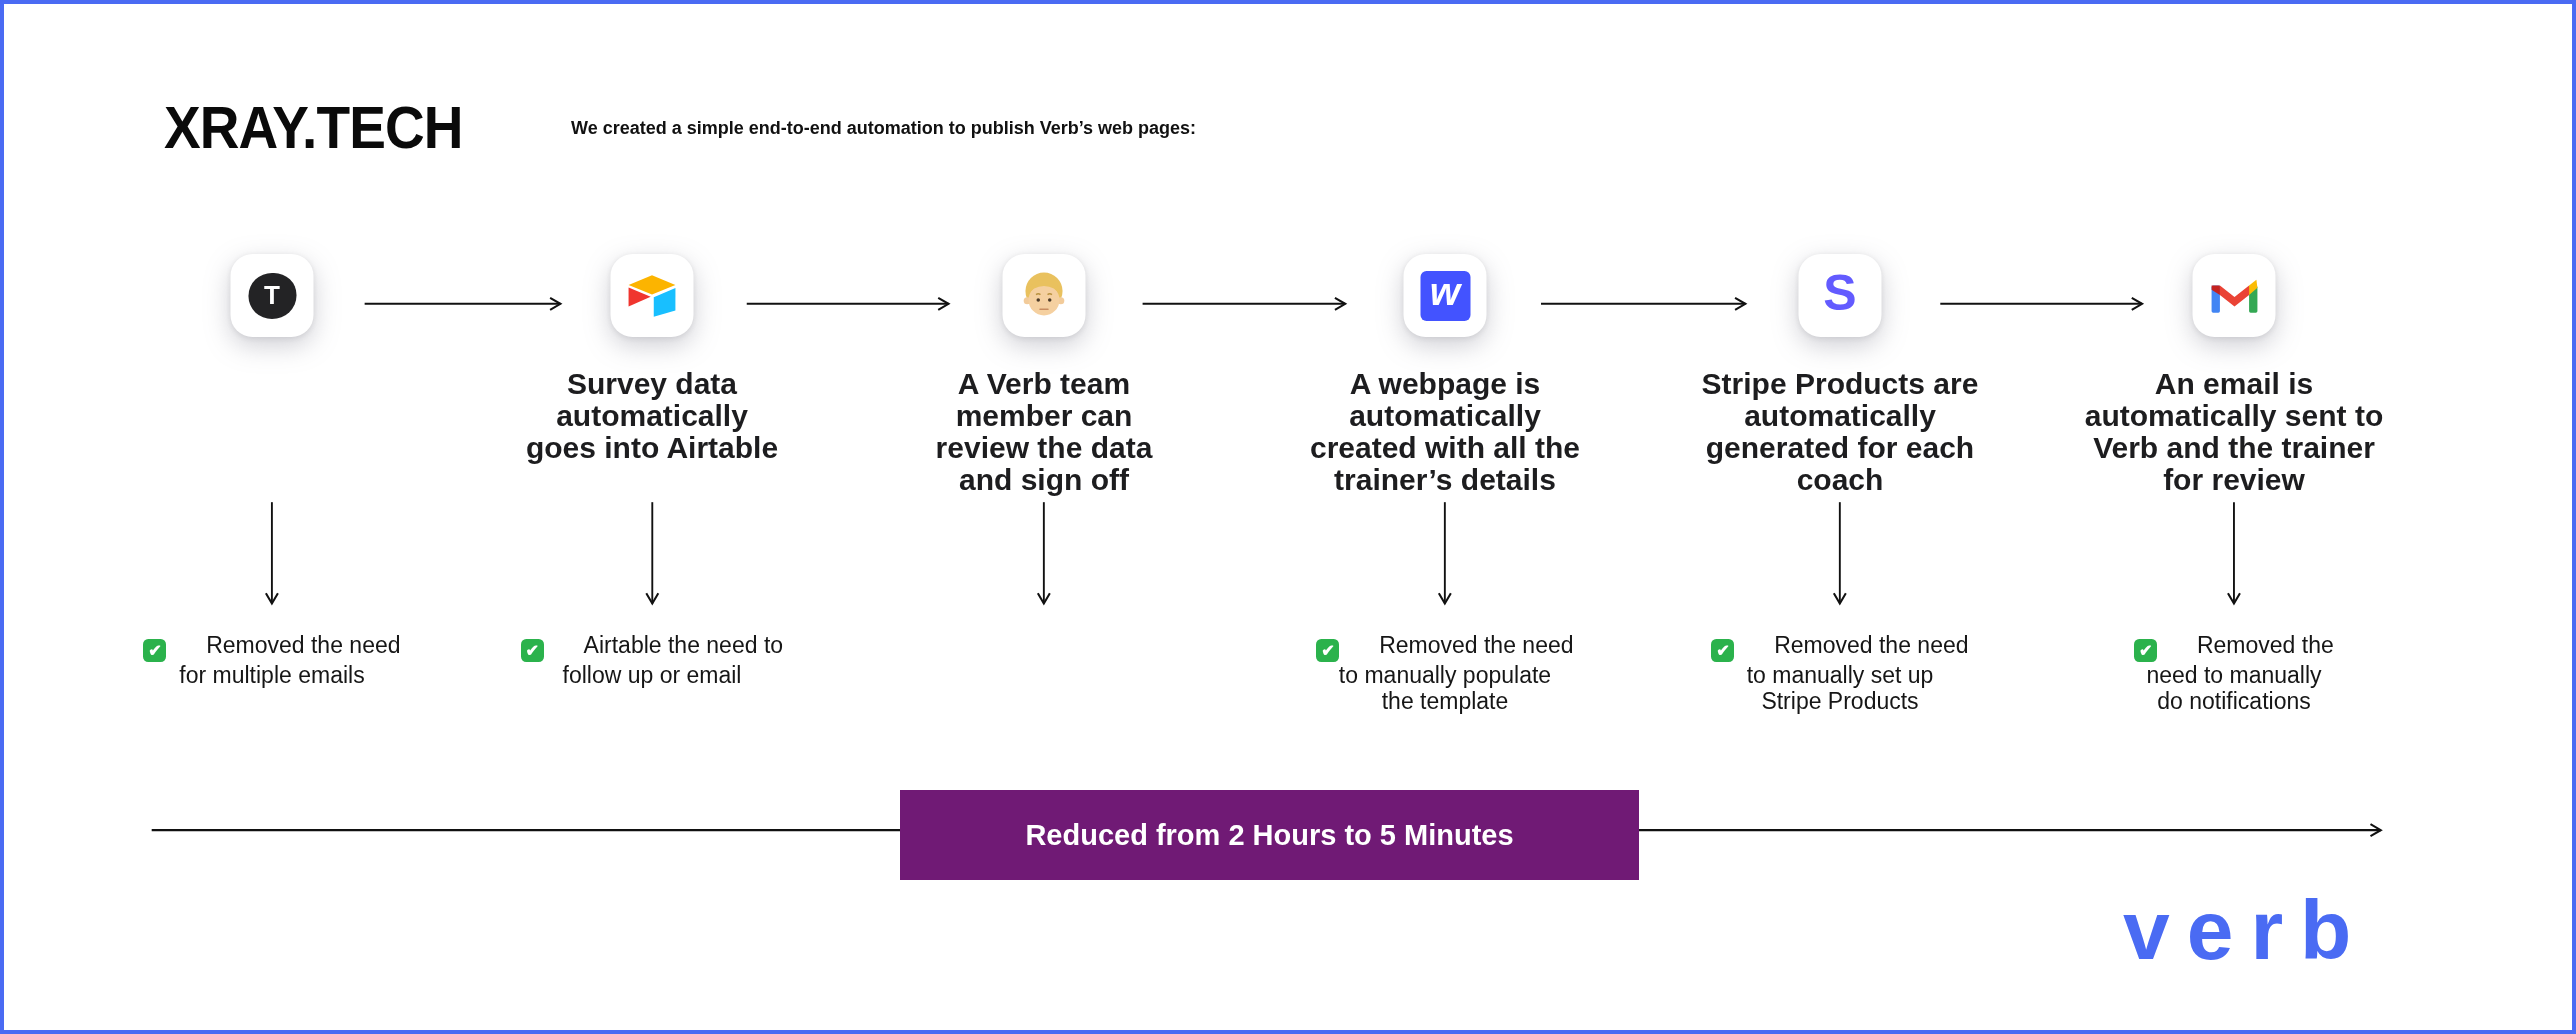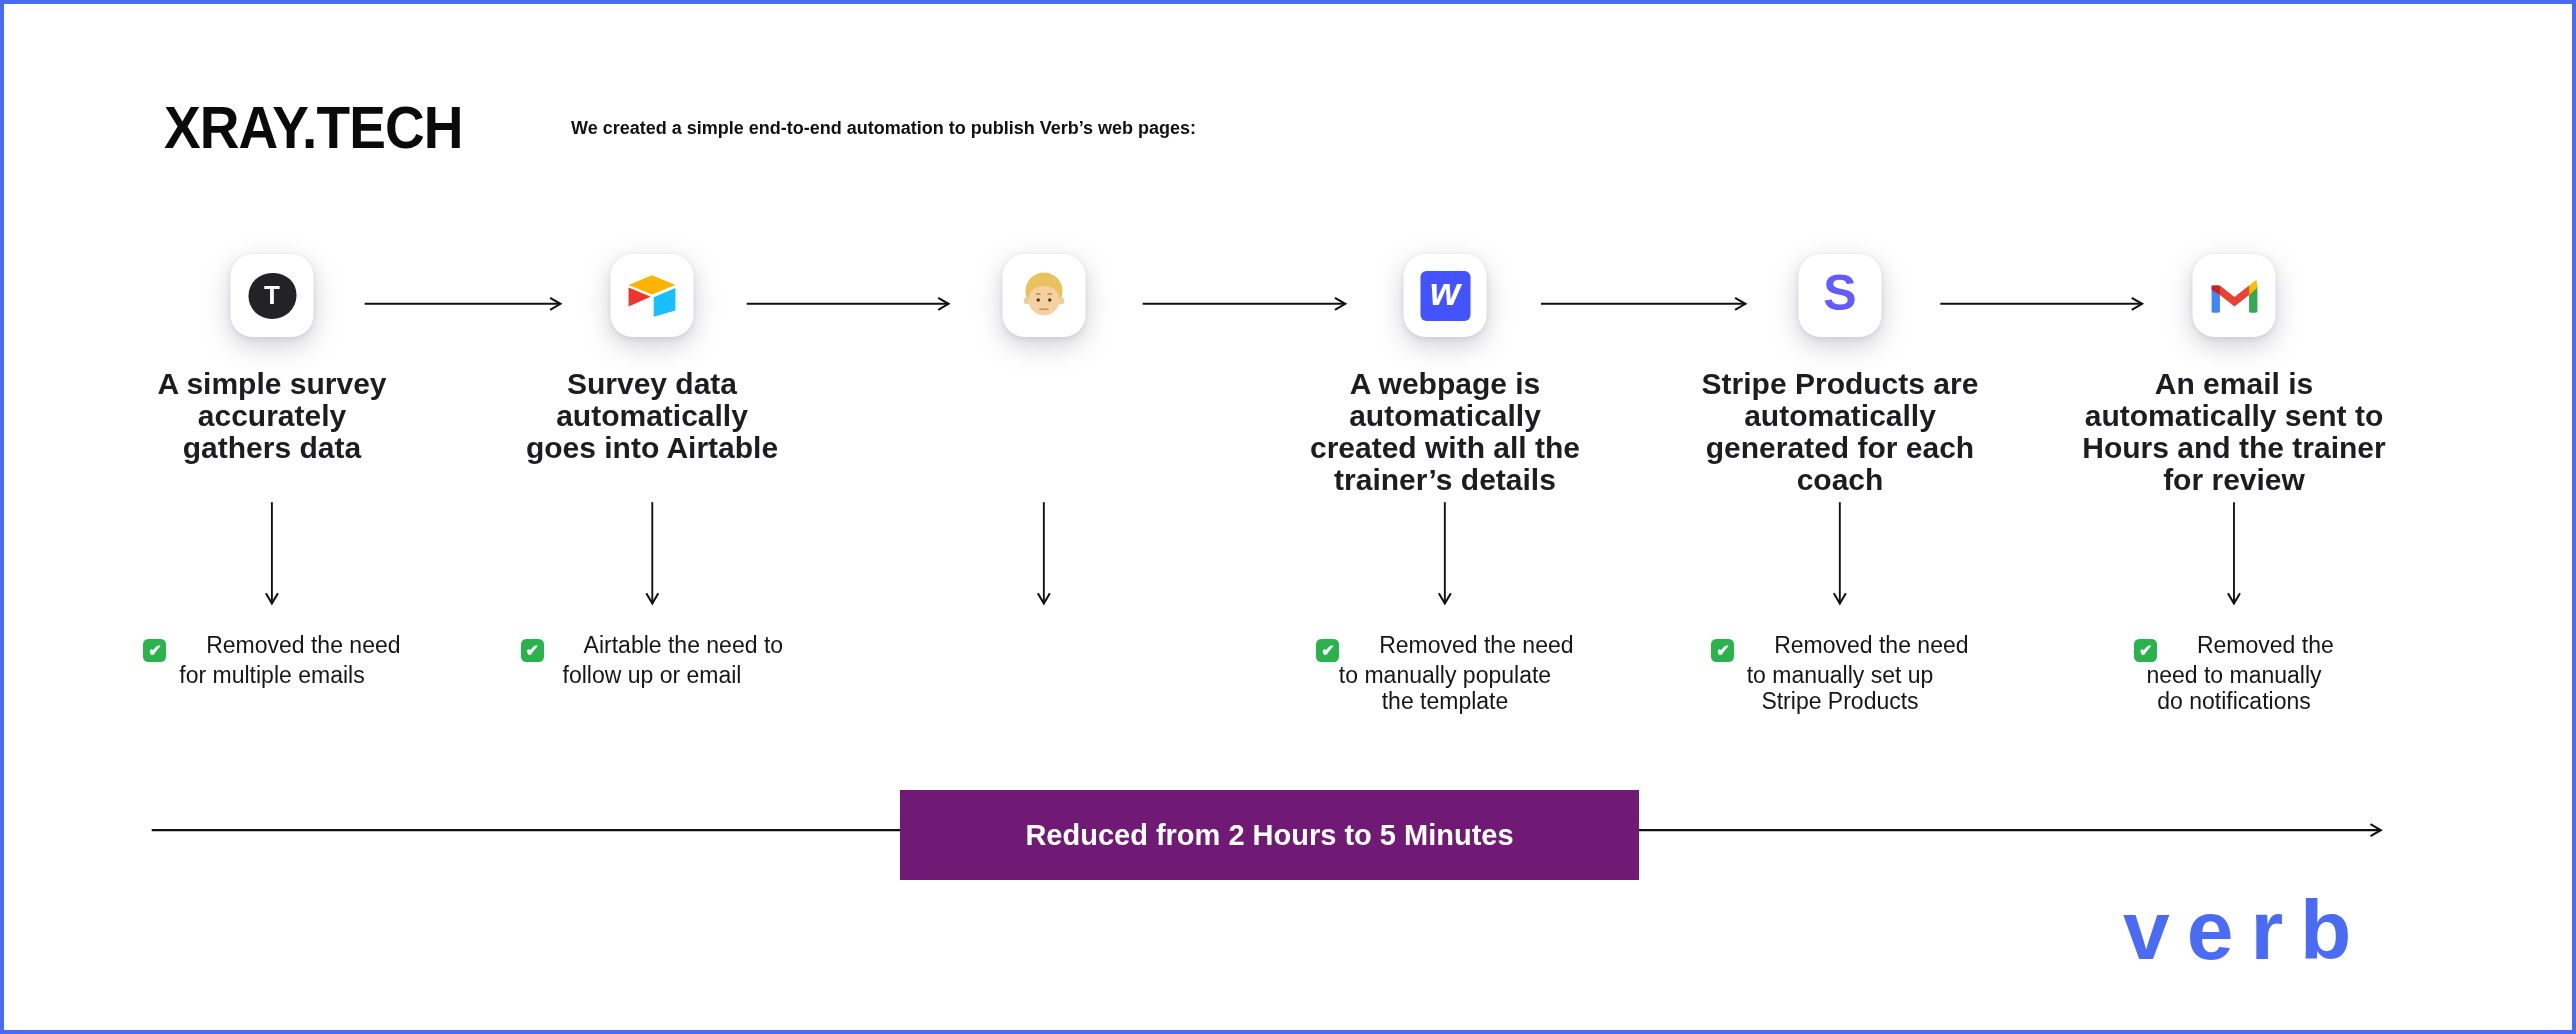--- a/index.html
+++ b/index.html
@@ -96,23 +96,20 @@
 
   <div class="logo">XRAY.TECH</div>
   <div class="headline">We created a simple end-to-end automation to publish Verb’s web pages:</div>
 
   <div class="step" style="left:62px">
     <div class="tile">
       <div class="typeform-blob">
         <span>T</span>
       </div>
     </div>
-    <div class="title">A simple survey
-accurately
-gathers data</div>
     <div class="benefit">
       <span class="check">✔</span><span class="benefit-text">Removed the need
 for multiple emails</span>
     </div>
   </div>
 
   <div class="step" style="left:442px">
     <div class="tile">
       <svg width="53" height="45" viewBox="0 0 120 100">
         <path d="M60 4 L113 26 L60 48 L7 26 Z" fill="#fcb400"></path>
@@ -137,20 +134,24 @@
         <circle cx="49" cy="36" r="4" fill="#f2cb9a"></circle>
         <circle cx="30" cy="35" r="17.5" fill="#f5d0a0"></circle>
         <path d="M12 30 A19 16 0 0 1 48 30 L48 24 A19 17 0 0 0 12 24 Z" fill="#e9c15e"></path>
         <circle cx="23.5" cy="35" r="2" fill="#4c3a28"></circle>
         <circle cx="36.5" cy="35" r="2" fill="#4c3a28"></circle>
         <path d="M21 29 q2.5 -2 5 0" stroke="#b9913f" stroke-width="1.6" fill="none"></path>
         <path d="M34 29 q2.5 -2 5 0" stroke="#b9913f" stroke-width="1.6" fill="none"></path>
         <path d="M25.5 45.5 h9" stroke="#c98c5f" stroke-width="1.8" fill="none" stroke-linecap="round"></path>
       </svg>
     </div>
+    <div class="title">A Verb team
+member can
+review the data
+and sign off</div>
   </div>
 
   <div class="step" style="left:1235px">
     <div class="tile">
       <div class="webflow-square">
         <span>w</span>
       </div>
     </div>
     <div class="title">A webpage is
 automatically
@@ -183,21 +184,21 @@
       <svg width="50" height="38" viewBox="0 0 48 36">
         <rect x="2" y="8" width="8" height="26" rx="1.5" fill="#4285f4"></rect>
         <rect x="38" y="8" width="8" height="26" rx="1.5" fill="#34a853"></rect>
         <polygon points="38,8 45,2.5 46,10 38,17" fill="#fbbc04"></polygon>
         <polygon points="2,8 10,8 10,17 2,12" fill="#c5221f"></polygon>
         <polygon points="10,8 24,19 38,8 38,17 24,28 10,17" fill="#ea4335"></polygon>
       </svg>
     </div>
     <div class="title">An email is
 automatically sent to
-Hours and the trainer
+Verb and the trainer
 for review</div>
     <div class="benefit">
       <span class="check">✔</span><span class="benefit-text">Removed the
 need to manually
 do notifications</span>
     </div>
   </div>
 
   <div class="banner">
     <span>Reduced from 2 Hours to 5 Minutes</span>

